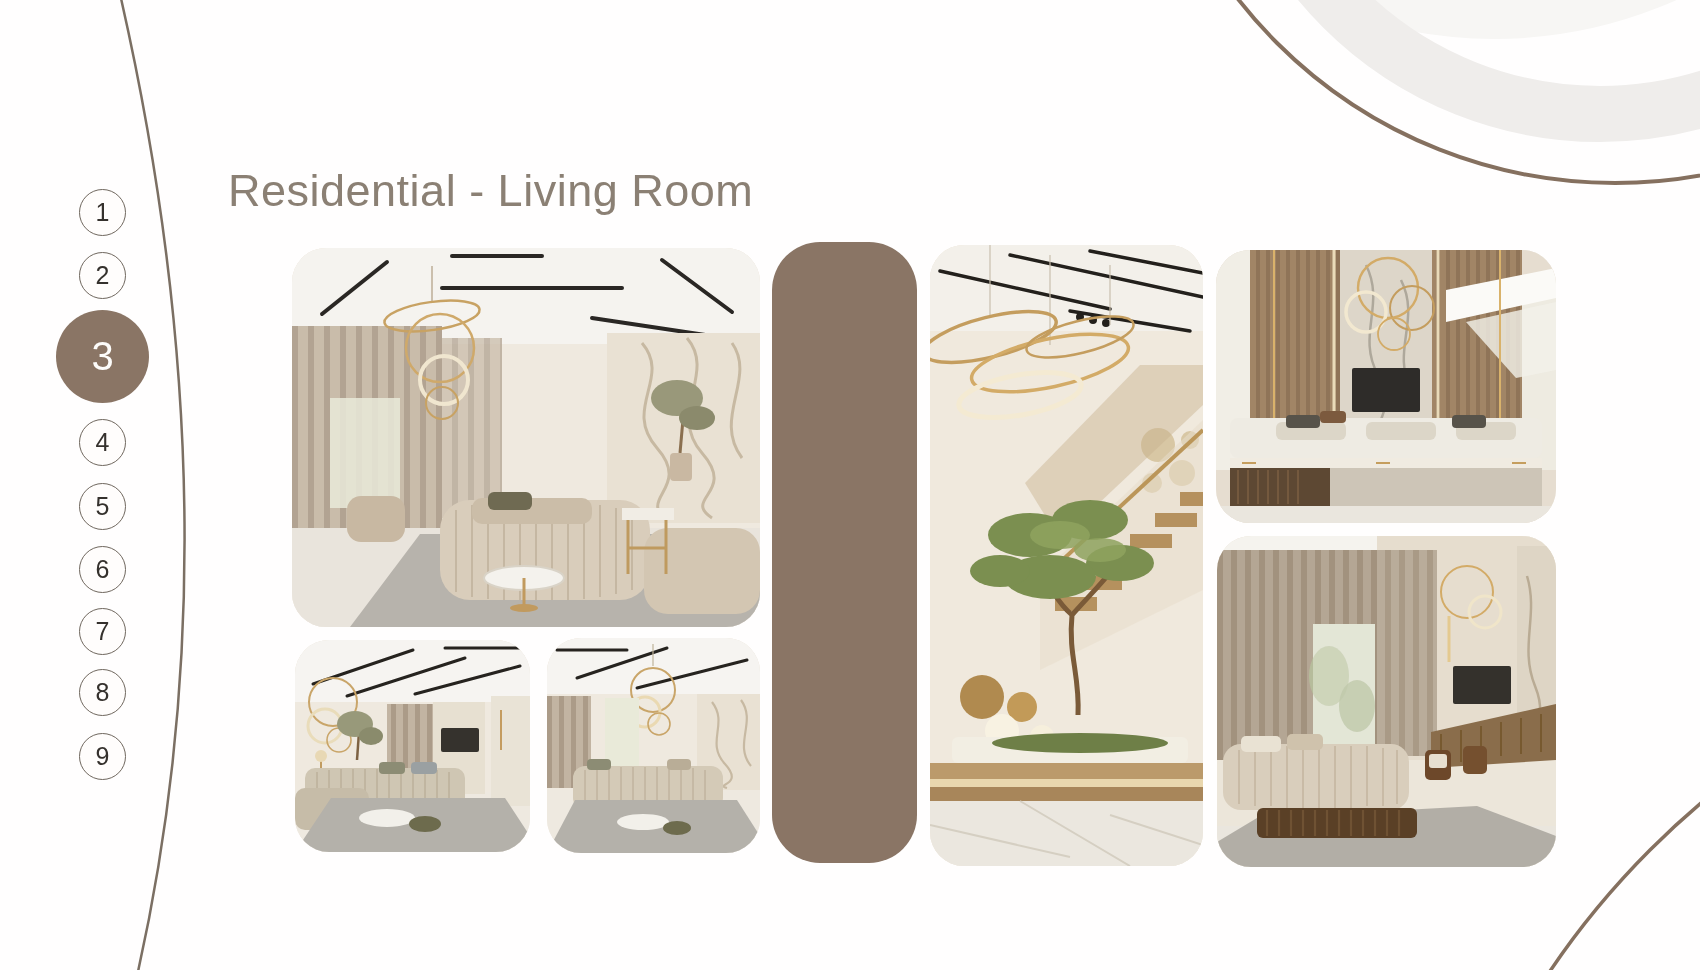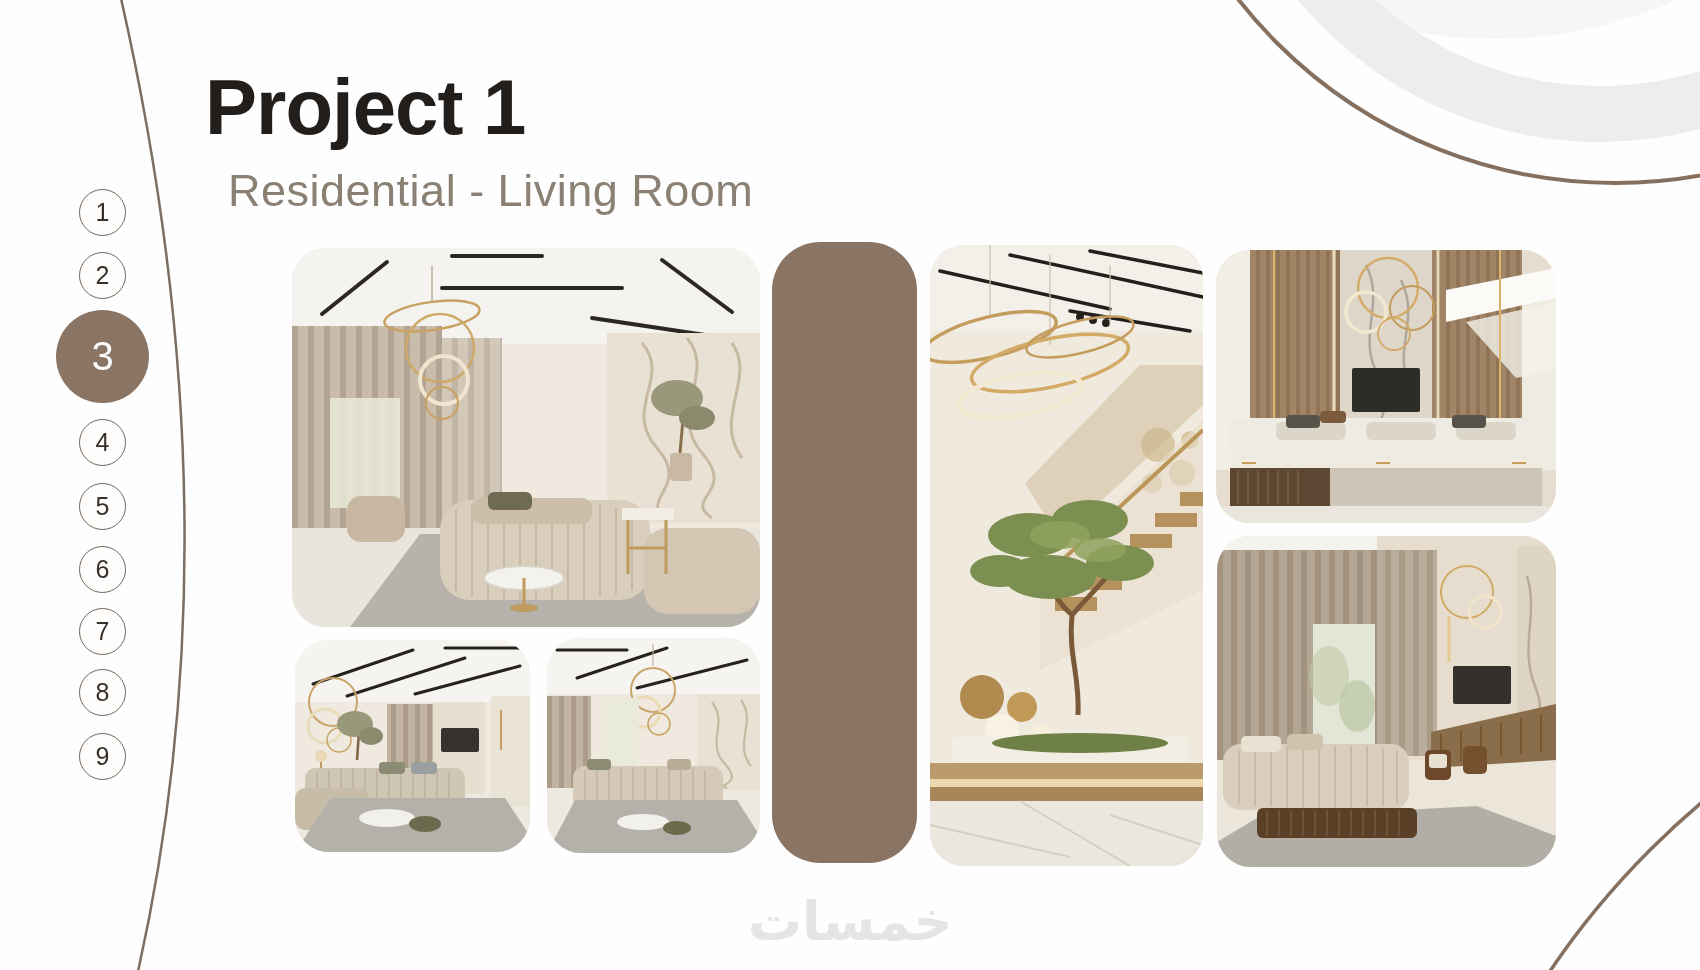--- a/index.html
+++ b/index.html
@@ -50,21 +50,20 @@
 
     <circle cx="1600" cy="-250" r="364" fill="none" stroke="#efedeb" stroke-width="56"></circle>
 
     <circle cx="1615" cy="-295" r="478" fill="none" stroke="#85705f" stroke-width="4"></circle>
 
     <circle cx="2227" cy="1427" r="816" fill="none" stroke="#85705f" stroke-width="3.5"></circle>
 
     <path d="M120,-6 Q240,520 137,976" fill="none" stroke="#7b6f63" stroke-width="2.5"></path>
   </svg>
 
-  <h1 class="title">Project 1</h1>
   <div class="subtitle">Residential - Living Room</div>
 
   <div class="nav-dot" style="top:189px">1</div>
   <div class="nav-dot" style="top:252px">2</div>
   <div class="nav-dot big" style="top:310px">3</div>
   <div class="nav-dot" style="top:419px">4</div>
   <div class="nav-dot" style="top:483px">5</div>
   <div class="nav-dot" style="top:546px">6</div>
   <div class="nav-dot" style="top:608px">7</div>
   <div class="nav-dot" style="top:669px">8</div>
@@ -445,15 +444,14 @@
           <path d="M122,274 v26"></path>
           <path d="M134,274 v26"></path>
         <path d="M146,274 v26"></path>
           <path d="M158,274 v26"></path>
           <path d="M170,274 v26"></path>
           <path d="M182,274 v26"></path>
       </g>
     </svg>
   </figure>
 
-  <div class="watermark">خمسات</div>
 
 </div>
 
 </body></html>

